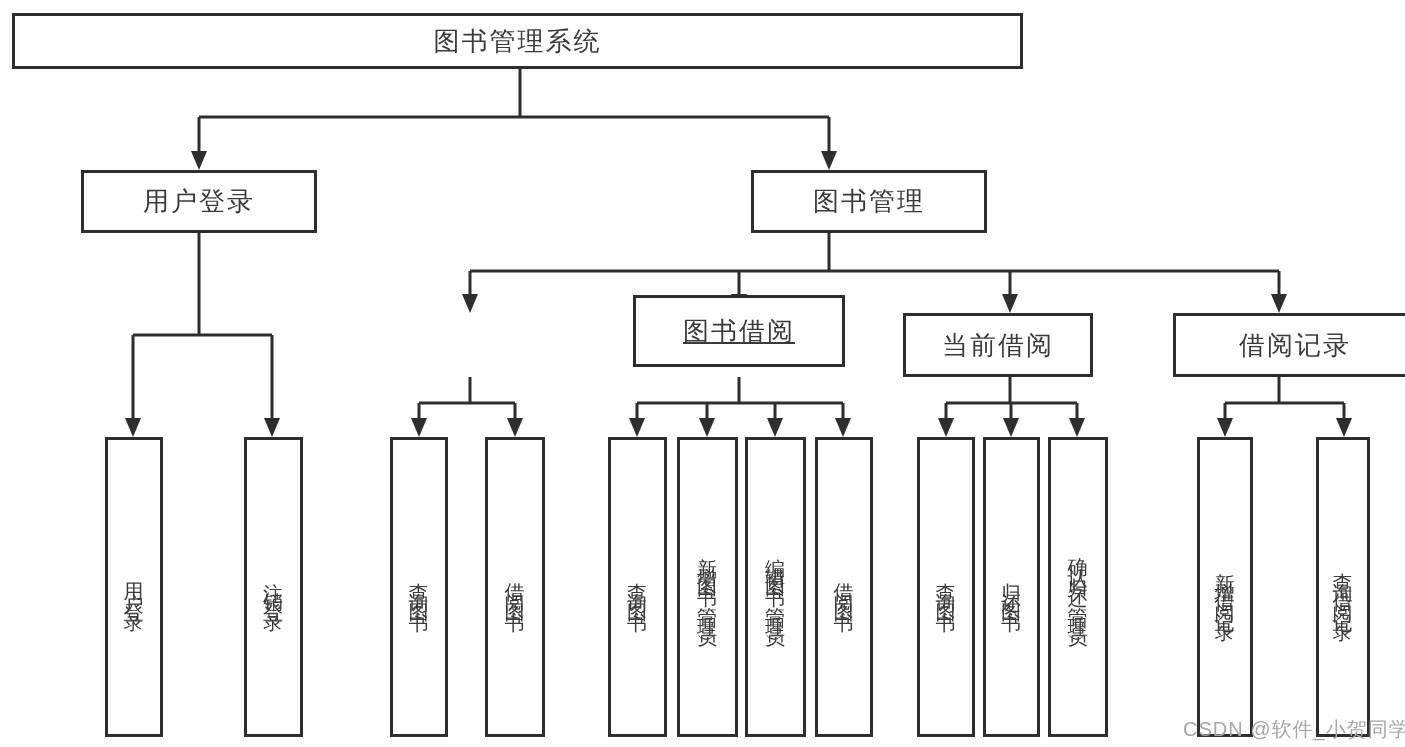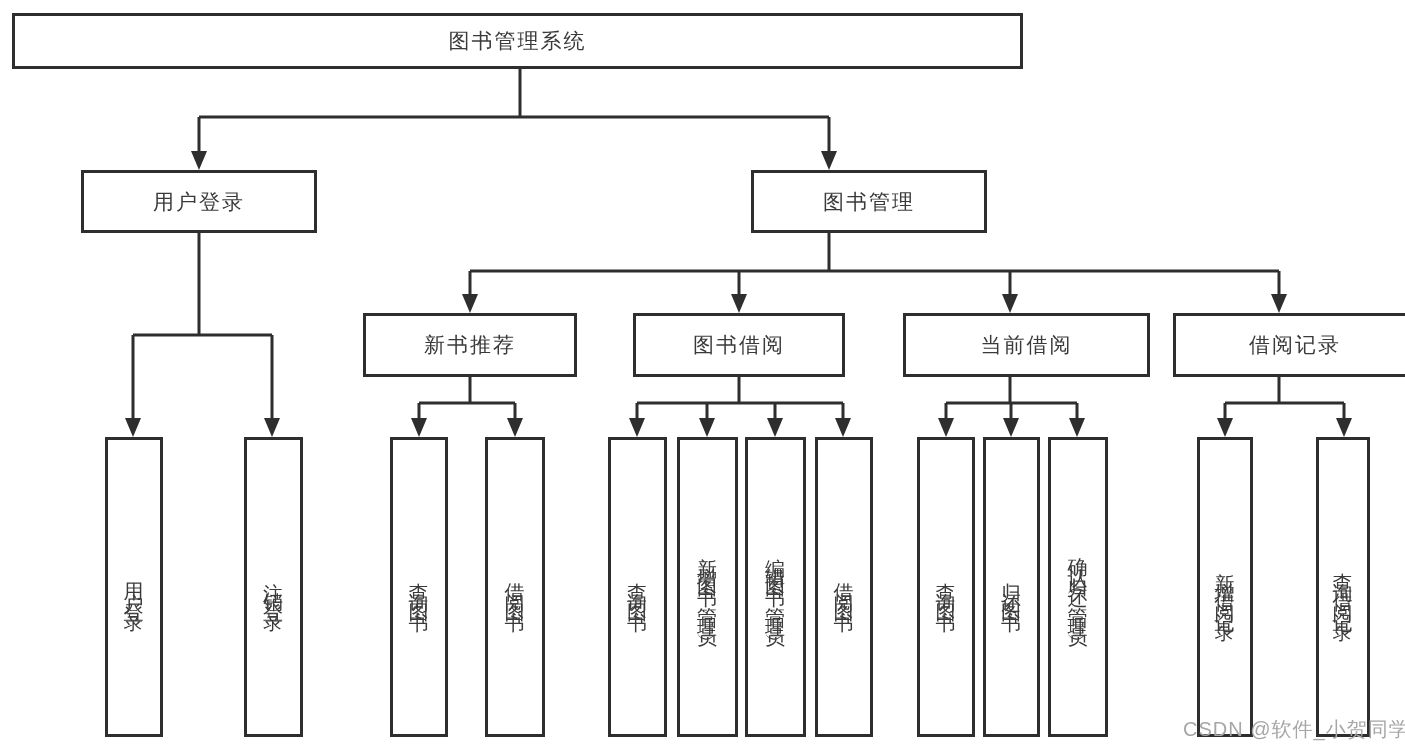--- a/index.html
+++ b/index.html
@@ -26,21 +26,21 @@
     box-sizing: border-box;
     background: #ffffff;
     border: 3px solid #2e2e2e;
     color: #3a3a3a;
     display: flex;
     align-items: center;
     justify-content: center;
     z-index: 2;
   }
   .hbox {
-    font-size: 21px;
+    font-size: 26px;
     letter-spacing: 2px;
     white-space: nowrap;
   }
   .vbox {
     writing-mode: vertical-rl;
     text-orientation: mixed;
     font-size: 20px;
     letter-spacing: 10px;
     line-height: 1;
     white-space: nowrap;
@@ -93,23 +93,22 @@
       M1069 418 L1085 418 L1077 437 Z
       M1217 418 L1233 418 L1225 437 Z
       M1336 418 L1352 418 L1344 437 Z"></path>
   </svg>
 
   <div class="node hbox" style="left:12px; top:13px; width:1011px; height:56px;">图书管理系统</div>
 
   <div class="node hbox" style="left:81px; top:170px; width:236px; height:63px;">用户登录</div>
   <div class="node hbox" style="left:711px; top:170px; width:236px; height:63px;margin-left:40px;">图书管理</div>
 
-  <div class="node hbox" style="left:363px; top:313px; width:214px; height:64px;">新书推荐</div>
-  <div class="node hbox" style="left:633px; top:313px; width:212px; height:64px;">图书借阅</div>
-  <div class="node hbox" style="left:903px; top:313px; width:247px; height:64px;text-align:right;">当前借阅</div>
+  <div class="node hbox" style="left:633px; top:295px; width:212px; height:72px;text-decoration:underline;">图书借阅</div>
+  <div class="node hbox" style="left:903px; top:313px; width:190px; height:64px;text-align:right;">当前借阅</div>
   <div class="node hbox" style="left:1173px; top:313px; width:244px; height:64px;">借阅记录</div>
 
   <div class="node vbox" style="left:105px; top:437px; width:58px; height:300px;">用户登录</div>
   <div class="node vbox" style="left:244px; top:437px; width:59px; height:300px;">注销登录</div>
 
   <div class="node vbox" style="left:390px; top:437px; width:58px; height:300px;">查询图书</div>
   <div class="node vbox" style="left:485px; top:437px; width:60px; height:300px;">借阅图书</div>
 
   <div class="node vbox" style="left:608px; top:437px; width:59px; height:300px;">查询图书</div>
   <div class="node vbox" style="left:677px; top:437px; width:61px; height:300px;">新增图书（管理员）</div>

